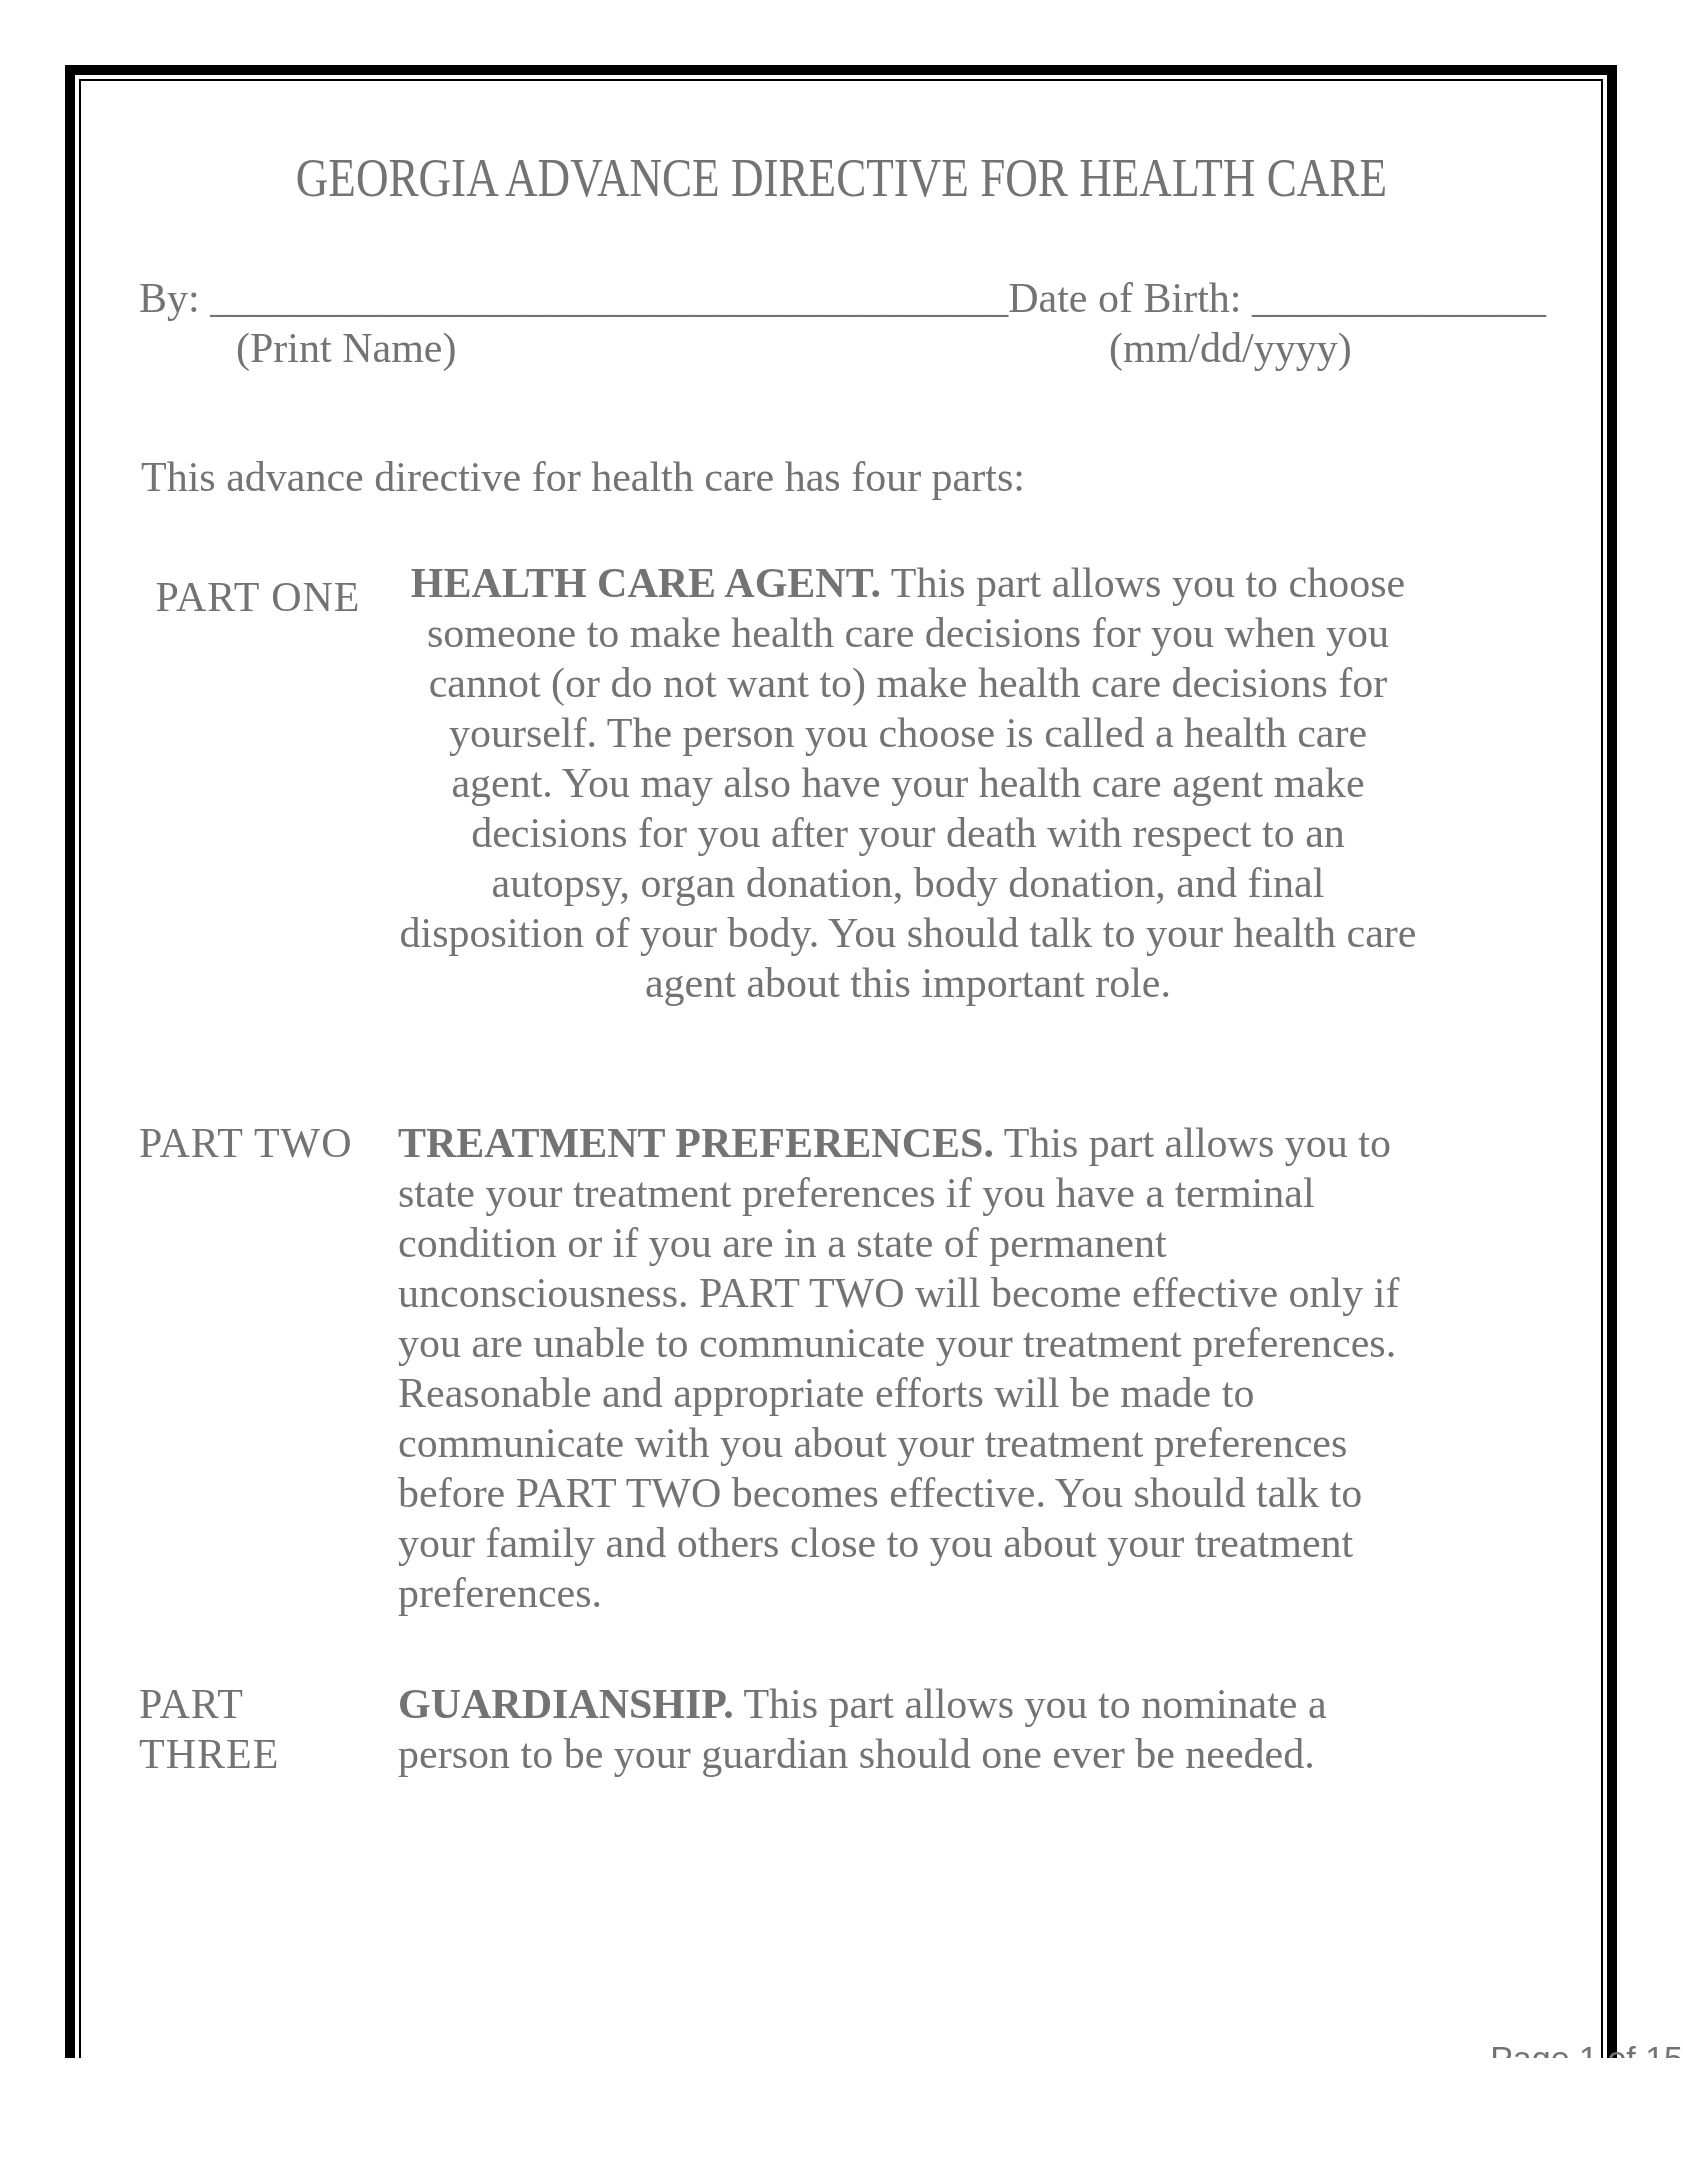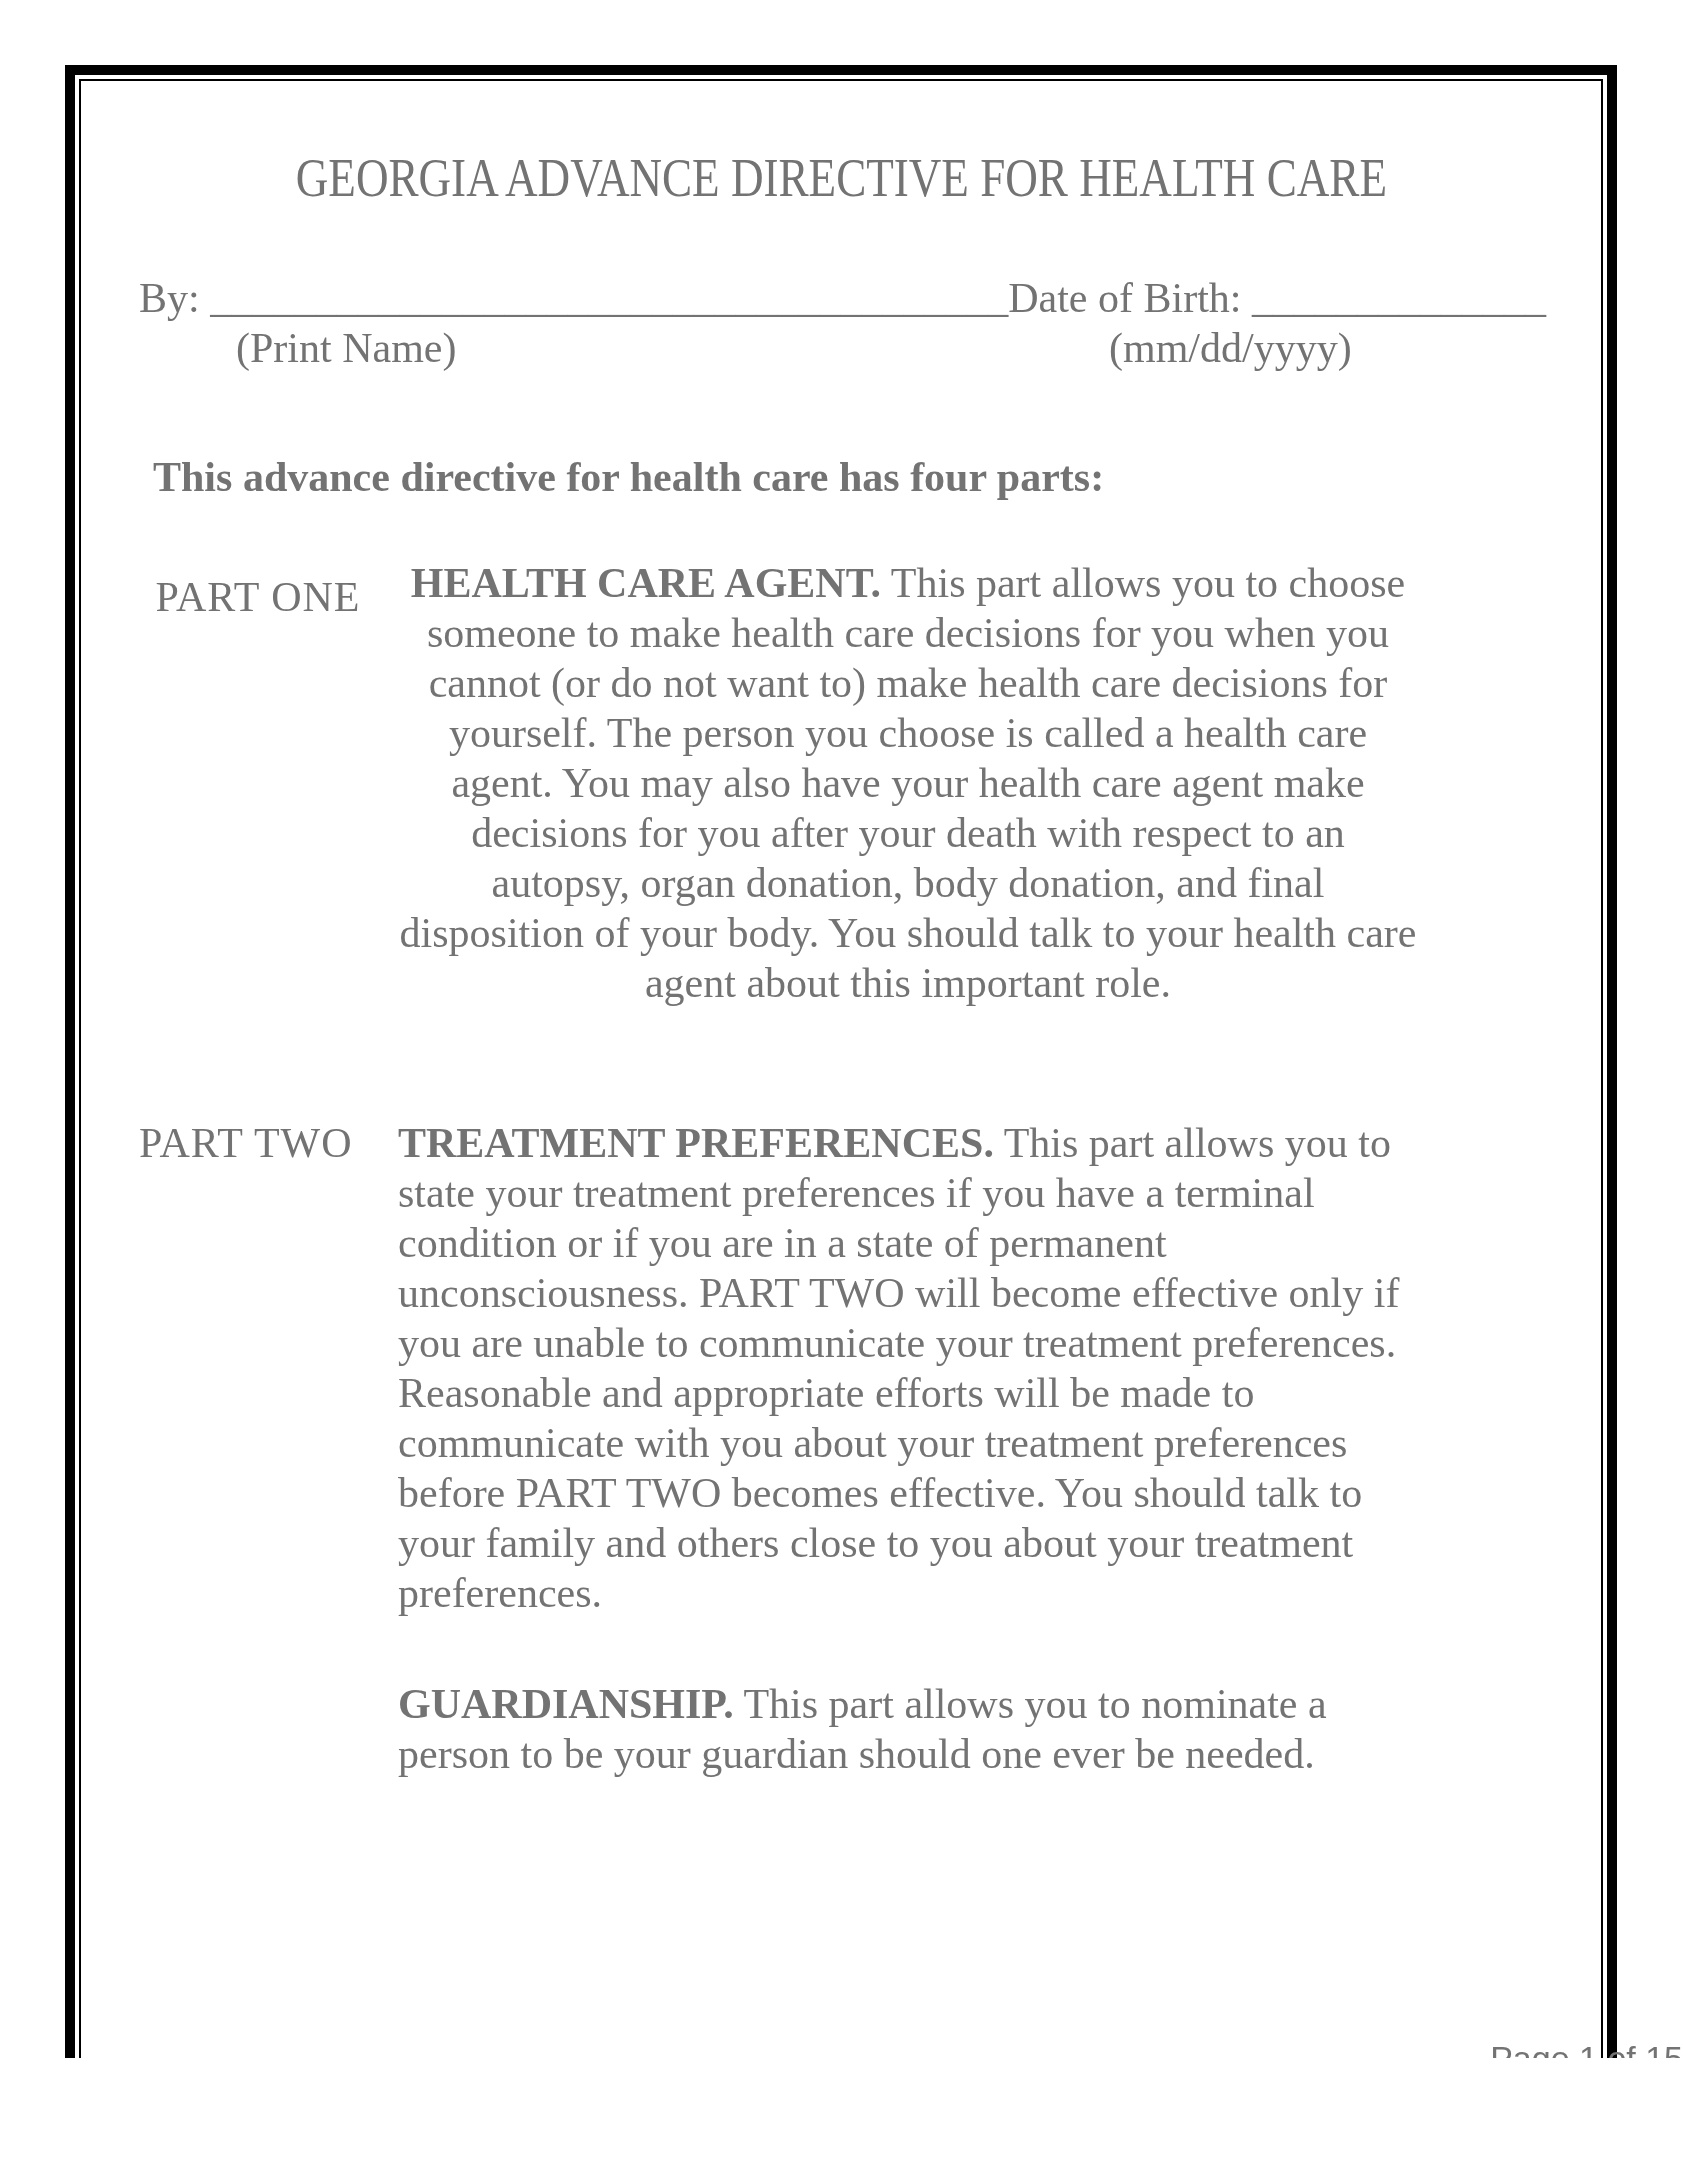--- a/index.html
+++ b/index.html
@@ -54,23 +54,23 @@
     line-height: 1;
   }
   .caption-dob {
     position: absolute;
     top: 327px; left: 1109px;
     font-size: 42px;
     line-height: 1;
   }
   .intro {
     position: absolute;
-    top: 456px; left: 153px;
+    top: 456px; left: 141px;
     font-size: 42px;
-    font-weight: bold;
+    font-weight: normal;
     line-height: 1;
     white-space: nowrap;
   }
   .part {
     position: absolute;
     left: 139px;
     width: 1317px;
   }
   .part-one   { top: 558px; text-align: center;  }
   .part-two   { top: 1118px; }
@@ -132,20 +132,21 @@
 
   <div class="part part-two">
     <div class="label">PART TWO</div>
     <div class="text">
       <span class="heading">TREATMENT PREFERENCES.</span>
       <span class="body">This part allows you to state your treatment preferences if you have a terminal condition or if you are in a state of permanent unconsciousness. PART TWO will become effective only if you are unable to communicate your treatment preferences. Reasonable and appropriate efforts will be made to communicate with you about your treatment preferences before PART TWO becomes effective. You should talk to your family and others close to you about your treatment preferences.</span>
     </div>
   </div>
 
   <div class="part part-three">
+    <div class="label">PART THREE</div>
     <div class="text">
       <span class="heading">GUARDIANSHIP.</span>
       <span class="body">This part allows you to nominate a person to be your guardian should one ever be needed.</span>
     </div>
   </div>
 
   <div class="footer">Page 1 of 15</div>
 
 </div>
 

